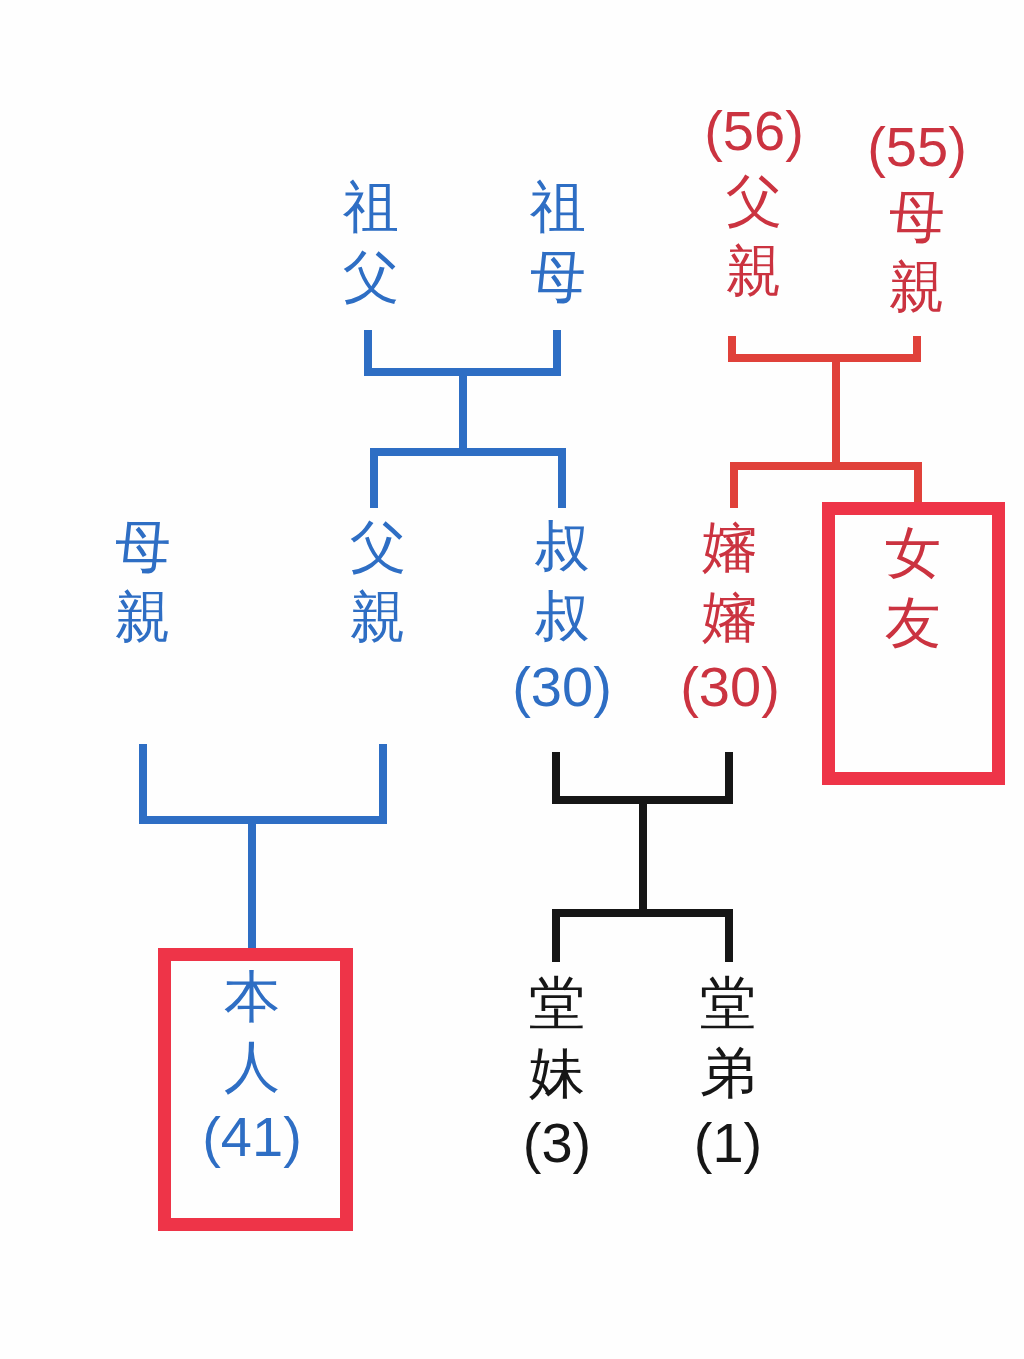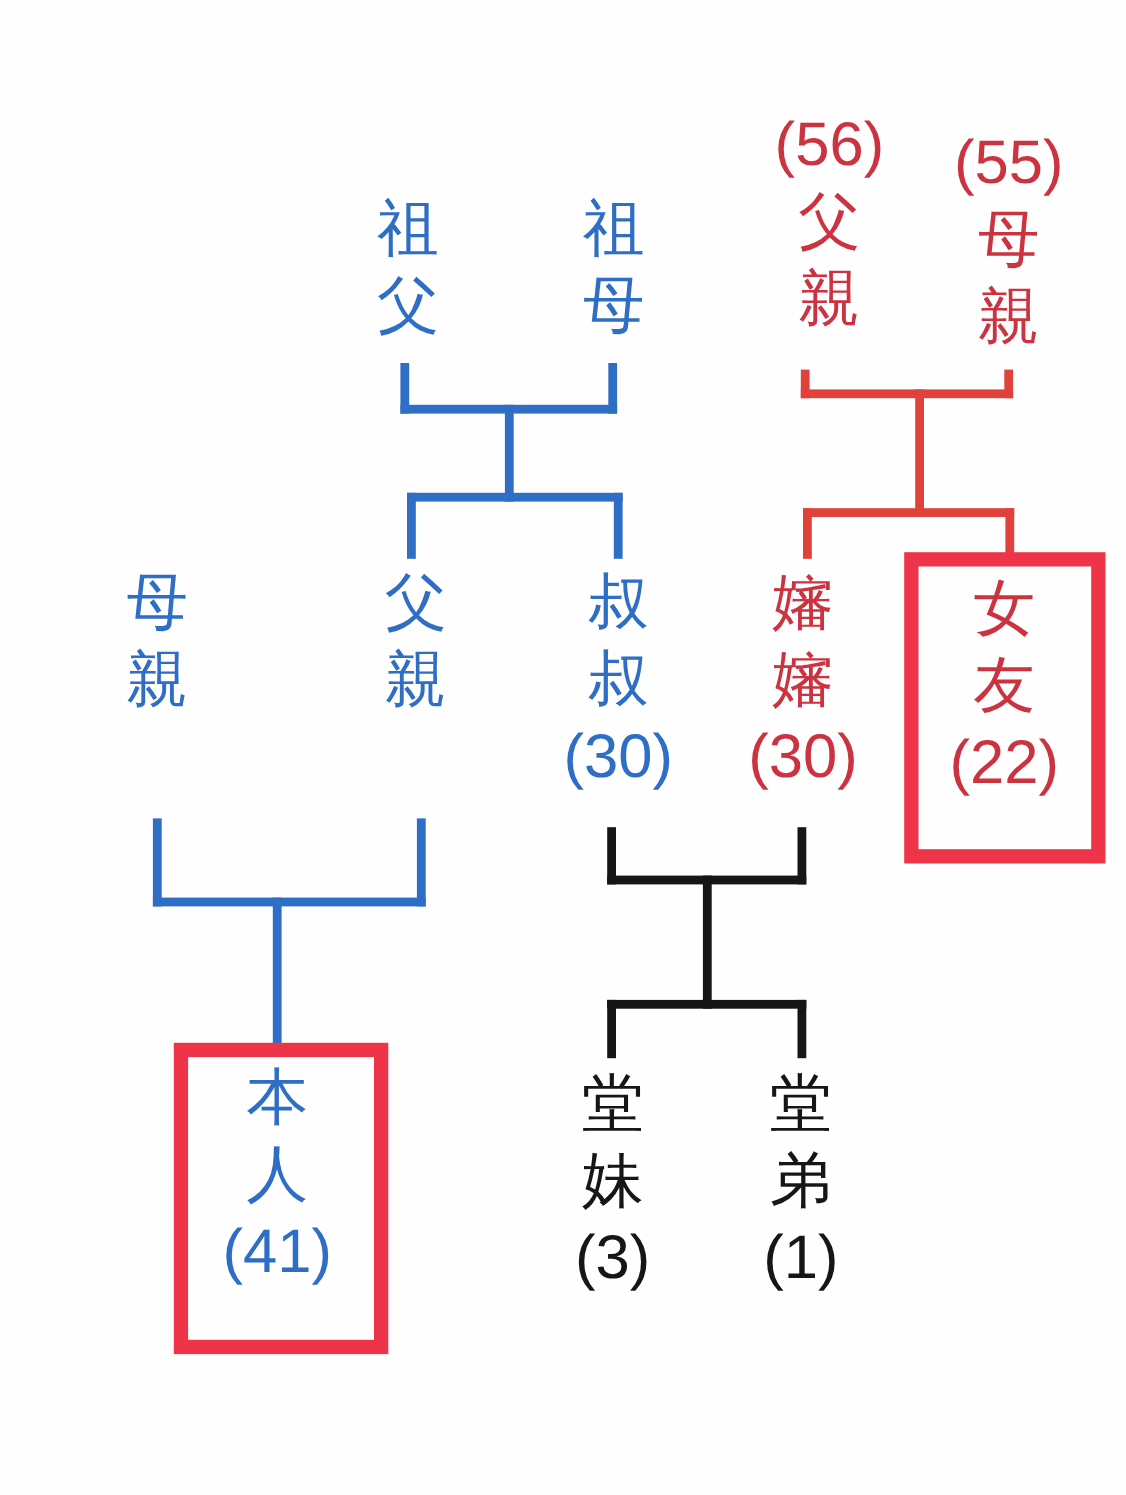--- a/index.html
+++ b/index.html
@@ -116,21 +116,20 @@
 
   <div class="node red" style="left:730px; top:512px;">
     <span>嬸</span>
     <span>嬸</span>
     <span>(30)</span>
   </div>
 
   <div class="node red" style="left:913px; top:518px;">
     <span>女</span>
     <span>友</span>
-    <span>(22)</span>
   </div>
 
   <div class="node blue" style="left:252px; top:962px;">
     <span>本</span>
     <span>人</span>
     <span>(41)</span>
   </div>
 
   <div class="node black" style="left:557px; top:968px;">
     <span>堂</span>

